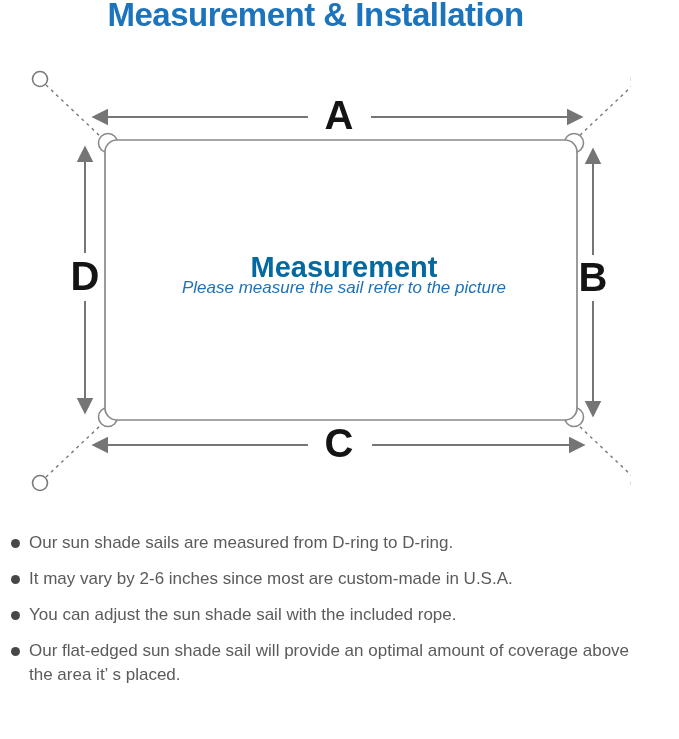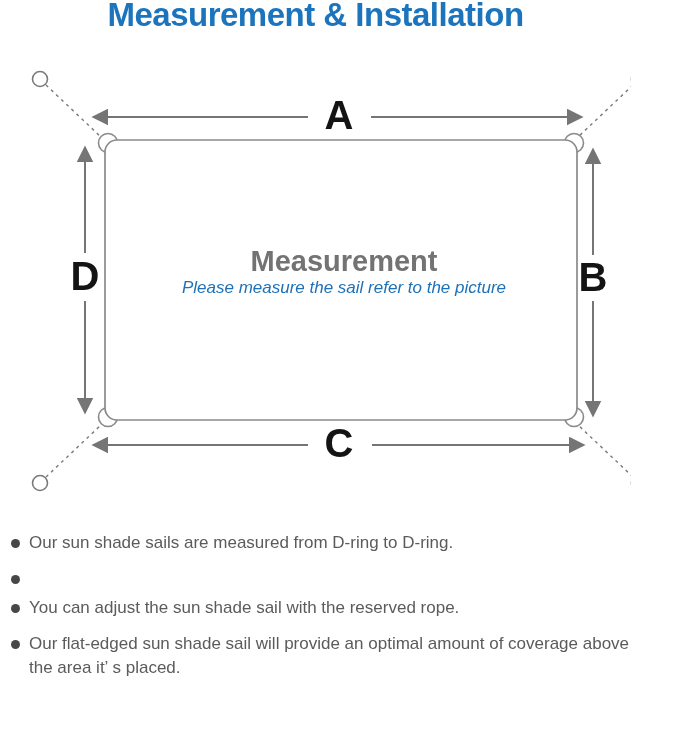--- a/index.html
+++ b/index.html
@@ -16,22 +16,22 @@
   .diagram svg{position:absolute;left:0;top:0;}
   .dim-label{
     position:absolute;transform:translate(-50%,-50%);
     font-size:40px;font-weight:700;color:#141414;line-height:1;
   }
   .lbl-a{left:339px;top:115px;}
   .lbl-b{left:593px;top:277px;}
   .lbl-c{left:339px;top:443px;}
   .lbl-d{left:85px;top:276px;}
   .center-title{
-    position:absolute;left:344px;top:261px;transform:translate(-50%,-50%);
-    font-size:29px;font-weight:700;color:#737373;white-space:nowrap;
+    position:absolute;left:344px;top:267px;transform:translate(-50%,-50%);
+    font-size:29px;font-weight:700;color:#0369a1;white-space:nowrap;
   }
   .center-sub{
     position:absolute;left:344px;top:288px;transform:translate(-50%,-50%);
     font-size:17px;font-weight:400;color:#1e71b8;white-space:nowrap;font-style:italic;
   }
   .notes{
     position:absolute;left:10px;top:531px;width:663px;
     list-style:none;margin:0;padding:0;
   }
   .notes li{
@@ -107,24 +107,25 @@
     <div class="center-sub">Please measure the sail refer to the picture</div>
   </div>
 
   <ul class="notes">
     <li>
       <span class="dot"></span>
       <span class="note-text">Our sun shade sails are measured from D-ring to D-ring.</span>
     </li>
     <li>
       <span class="dot"></span>
+      <span class="note-text">It may vary by 2-6 inches since most are custom-made in U.S.A.</span>
     </li>
     <li>
       <span class="dot"></span>
-      <span class="note-text">You can adjust the sun shade sail with the reserved rope.</span>
+      <span class="note-text">You can adjust the sun shade sail with the included rope.</span>
     </li>
     <li>
       <span class="dot"></span>
       <span class="note-text">Our flat-edged sun shade sail will provide an optimal amount of coverage above
 the area it’ s placed.</span>
     </li>
   </ul>
 
 </div>
 

